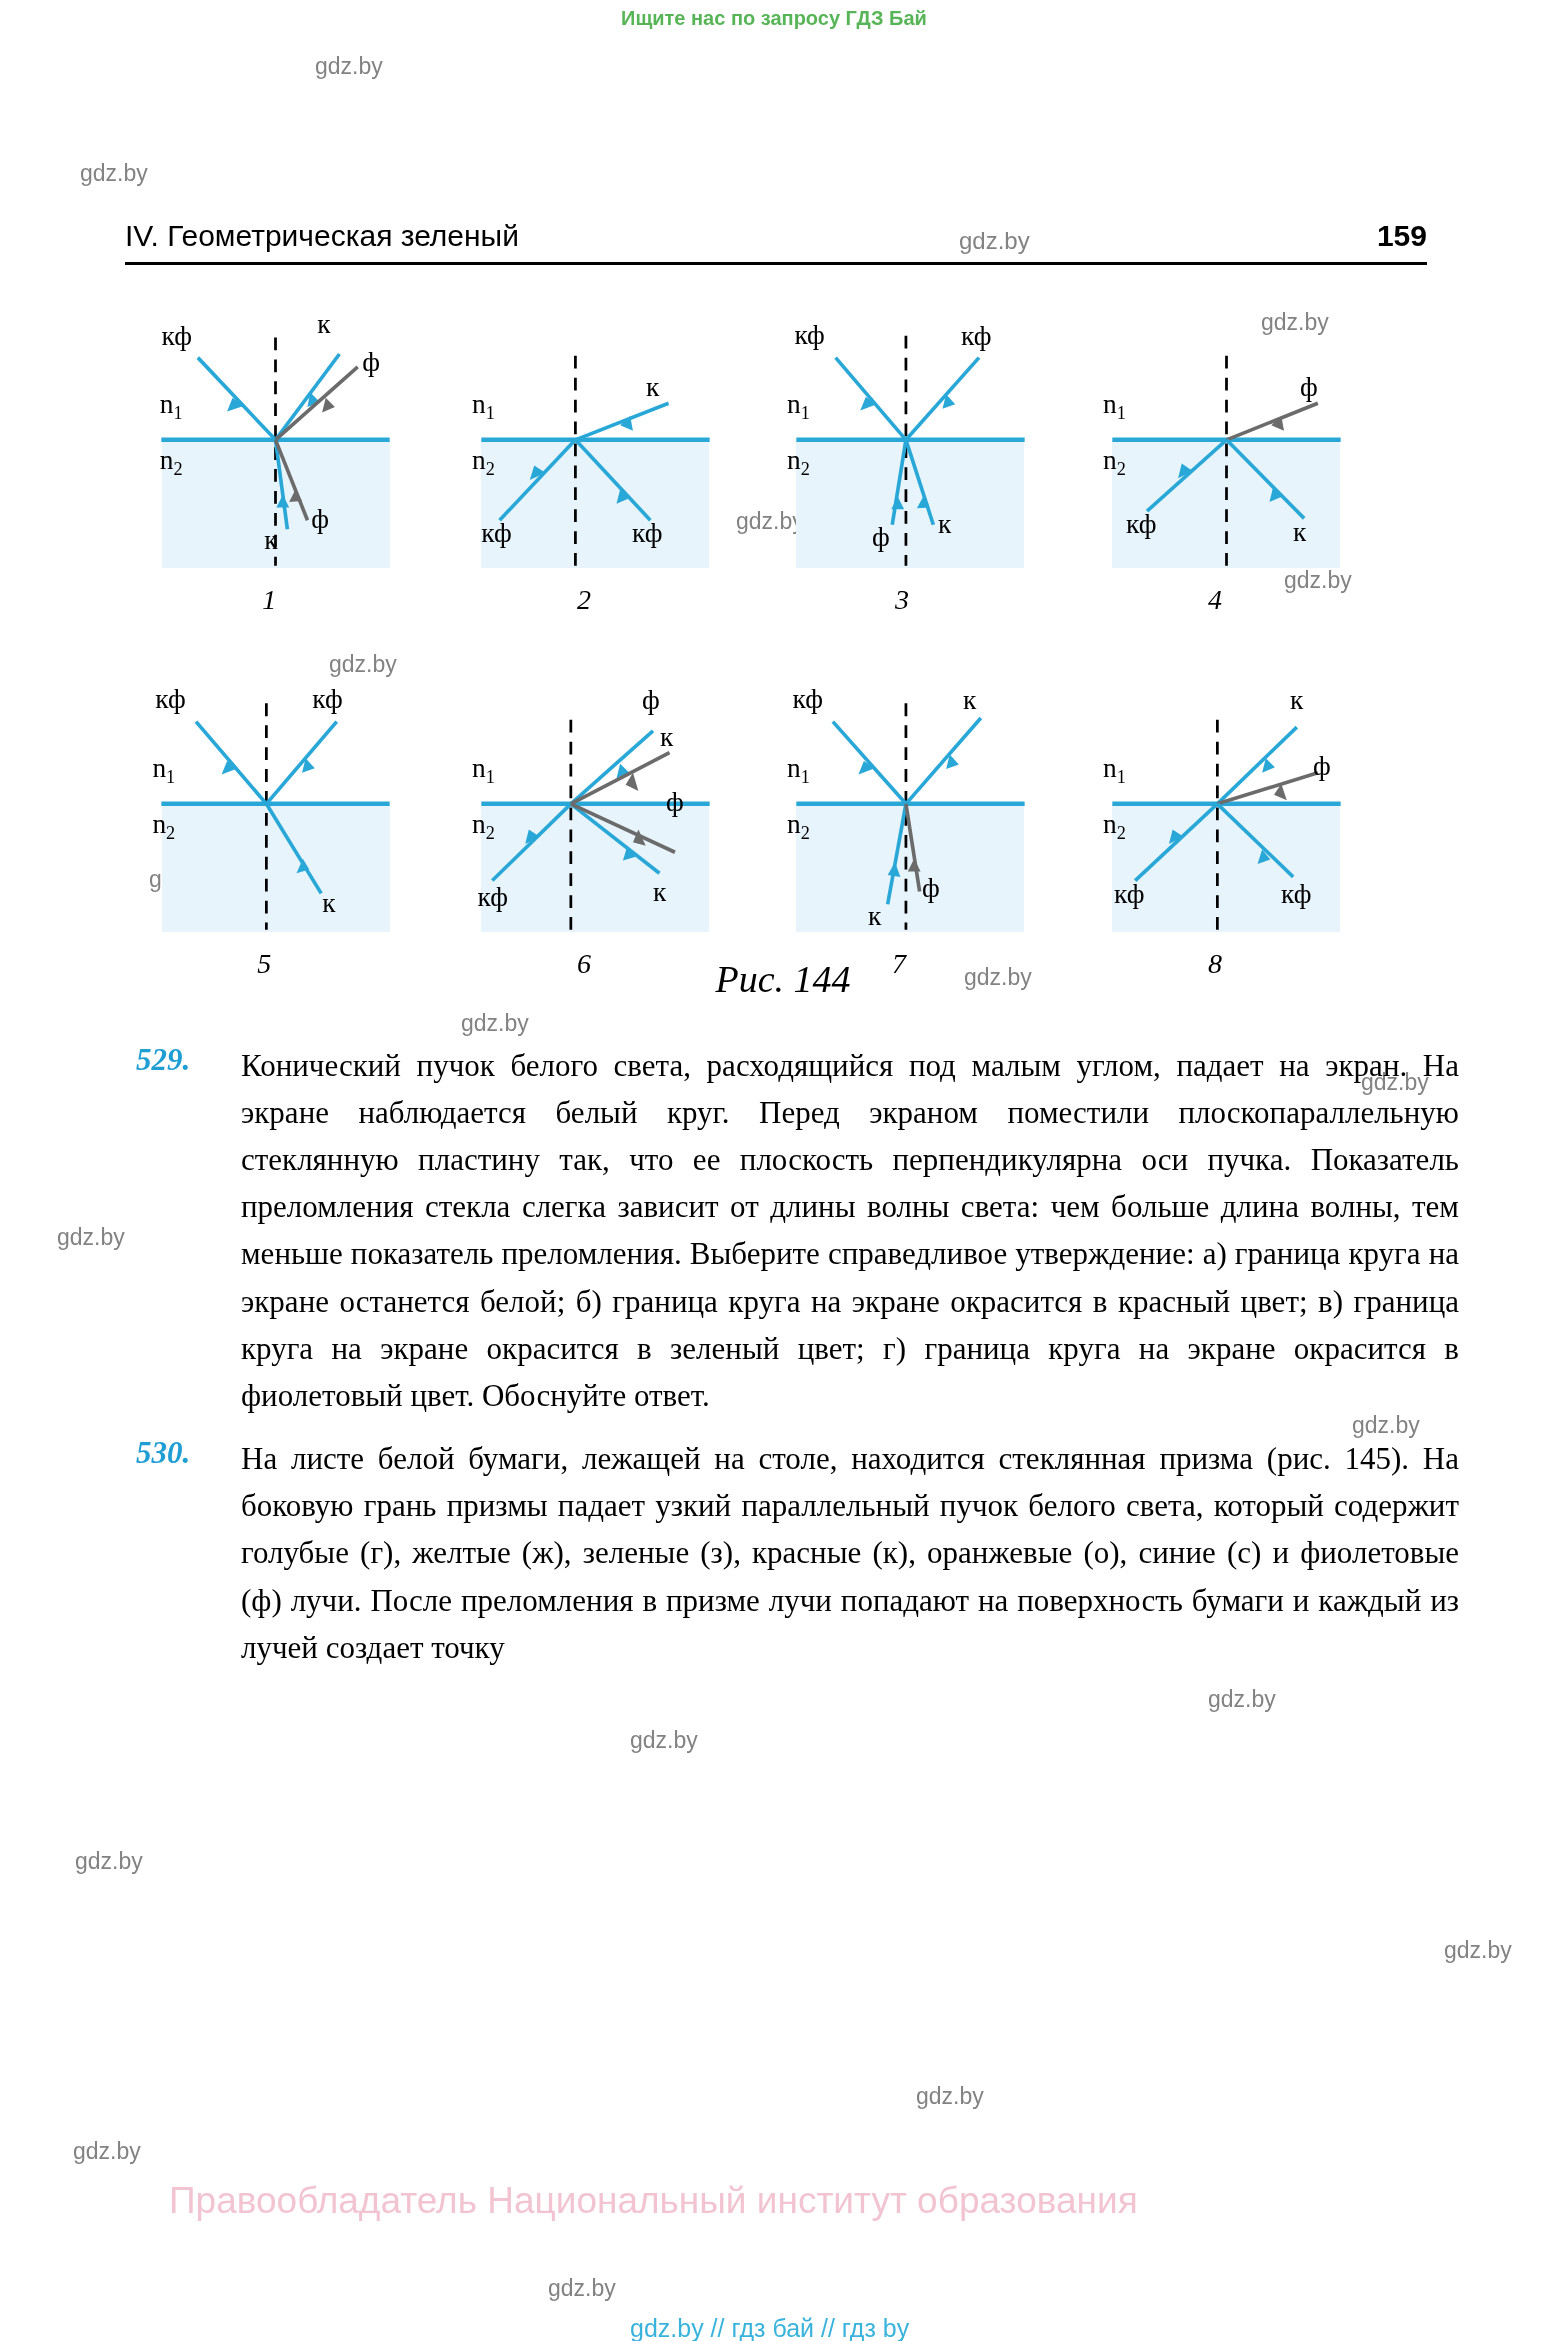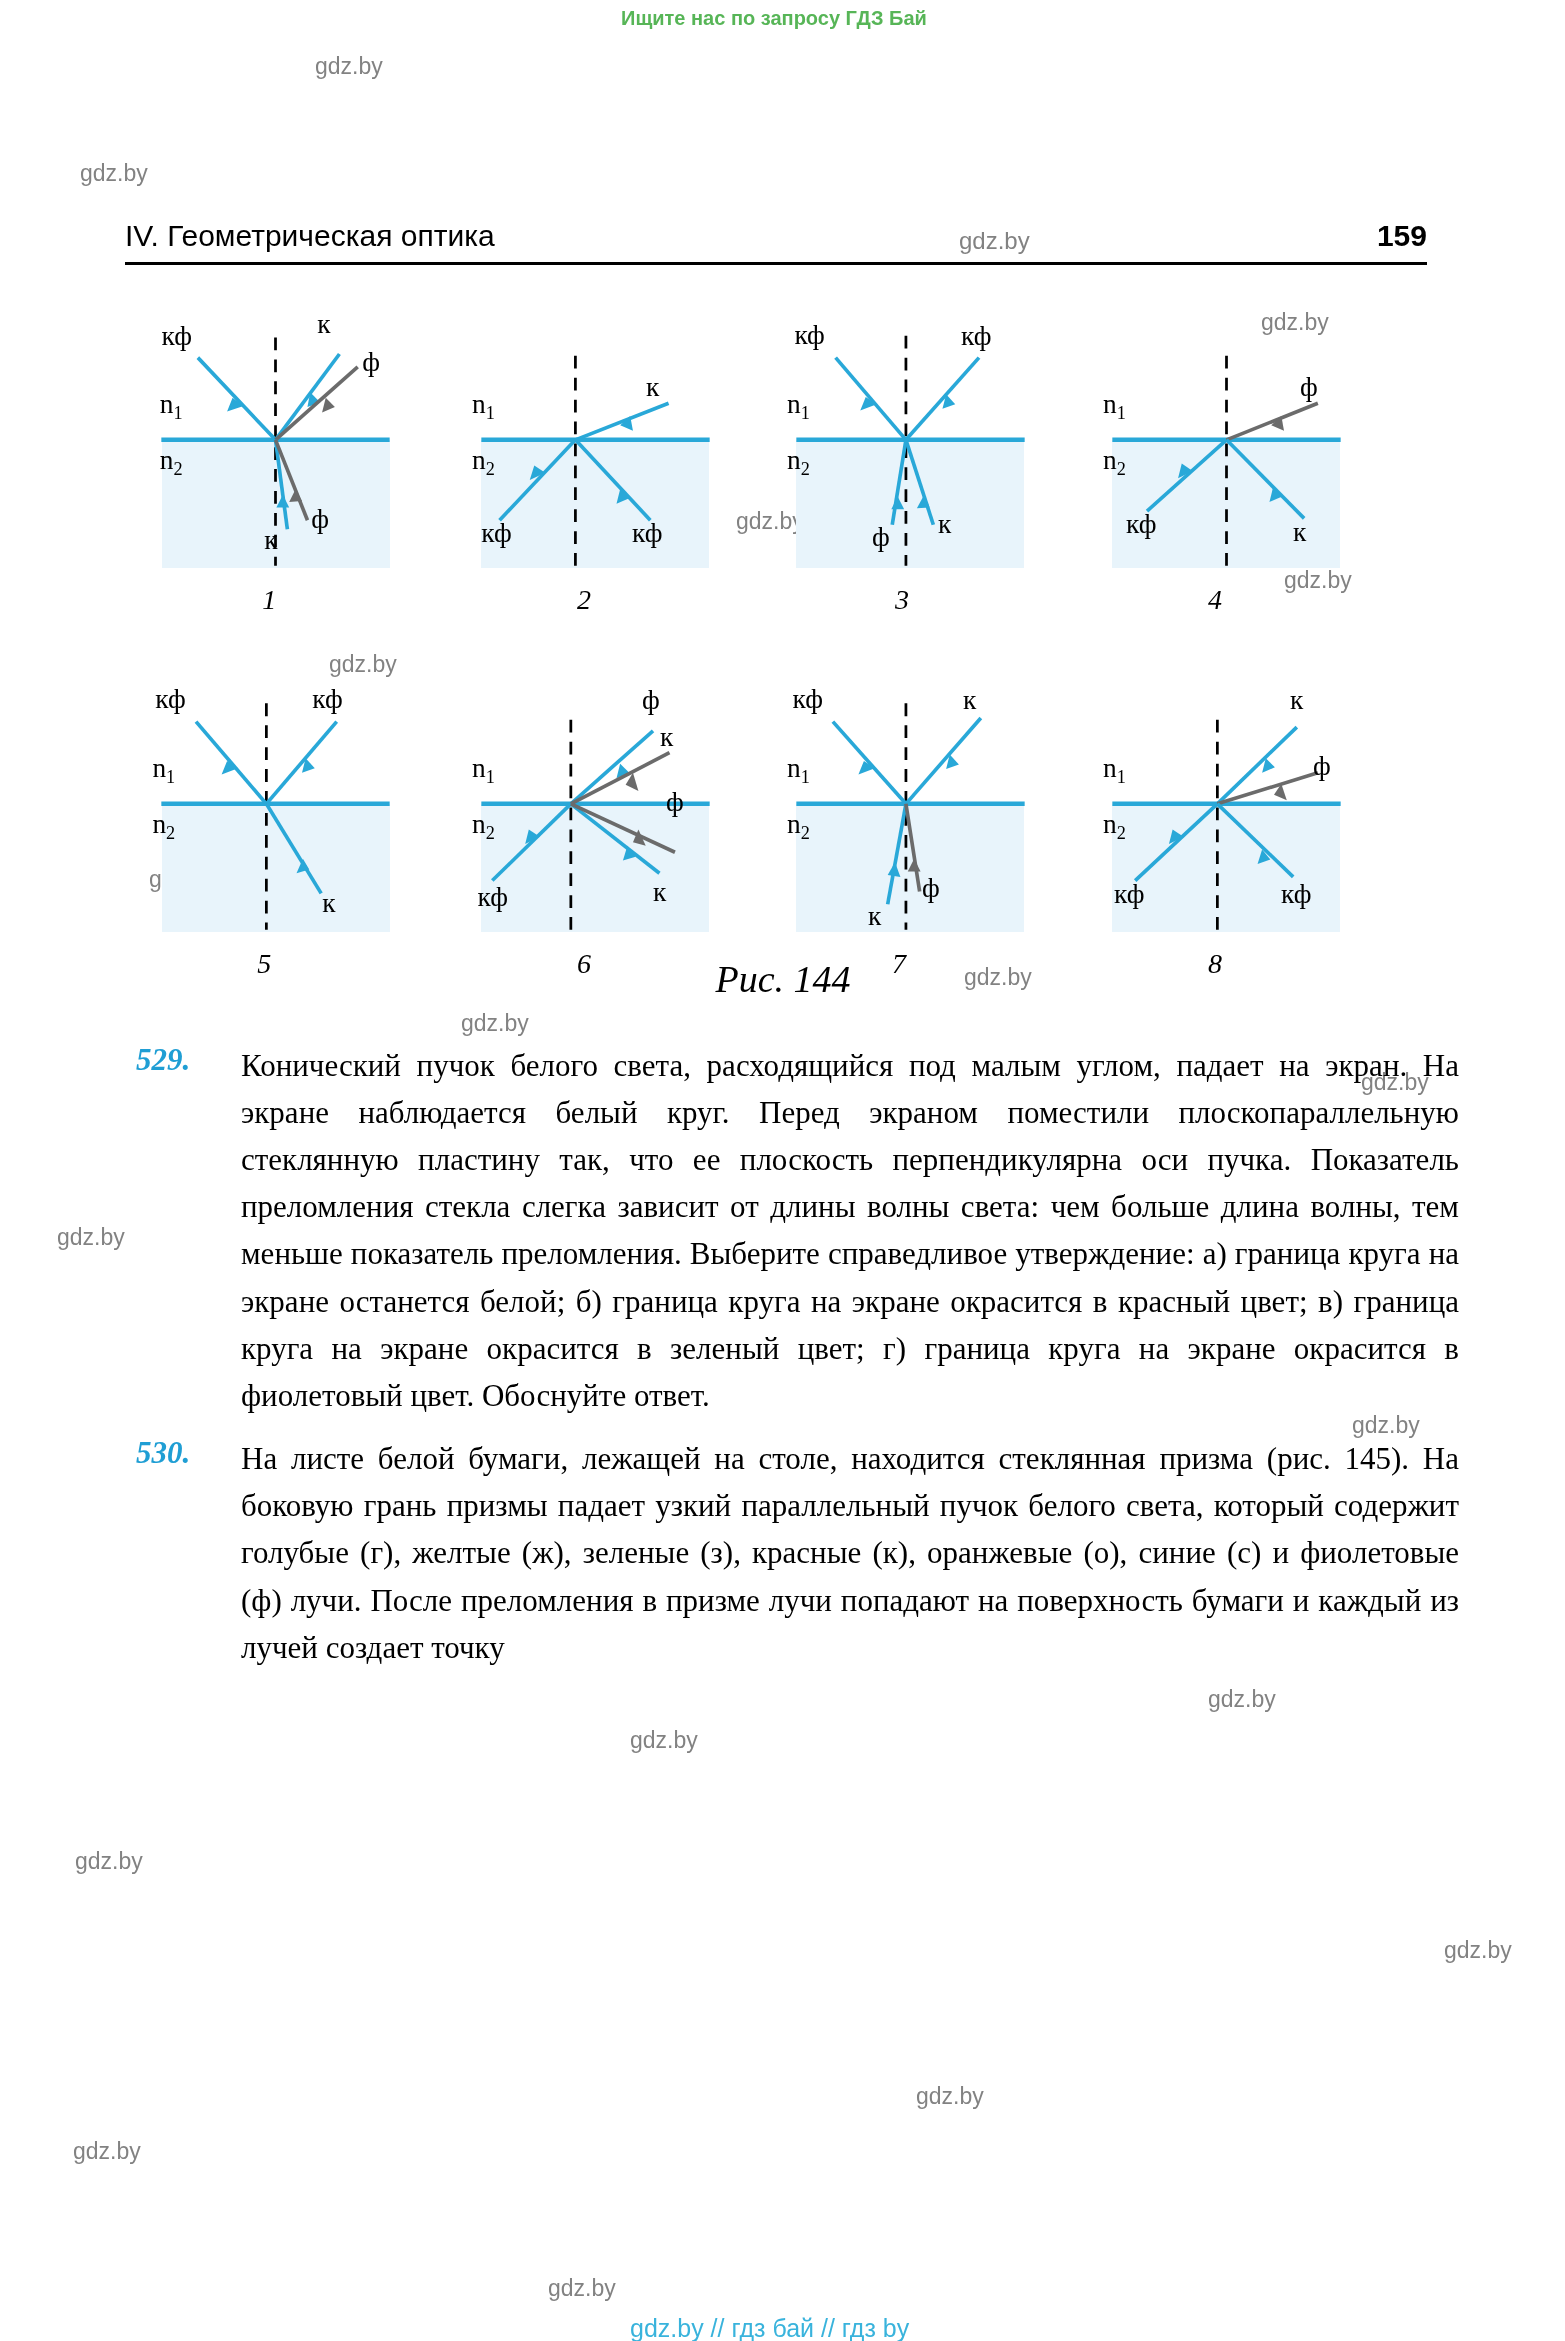--- a/index.html
+++ b/index.html
@@ -123,25 +123,26 @@
   <div class="wm" style="left:57px;top:1224px;">gdz.by</div>
   <div class="wm" style="left:1352px;top:1412px;">gdz.by</div>
   <div class="wm" style="left:1208px;top:1686px;">gdz.by</div>
   <div class="wm" style="left:630px;top:1727px;">gdz.by</div>
   <div class="wm" style="left:75px;top:1848px;">gdz.by</div>
   <div class="wm" style="left:1444px;top:1937px;">gdz.by</div>
   <div class="wm" style="left:916px;top:2083px;">gdz.by</div>
   <div class="wm" style="left:73px;top:2138px;">gdz.by</div>
   <div class="wm" style="left:548px;top:2275px;">gdz.by</div>
 
+  <div class="wm wm-pink" style="left:169px;top:2180px;">Правообладатель Национальный институт образования</div>
   <div class="wm wm-bottom" style="left:630px;top:2314px;">gdz.by  //  гдз бай  //  гдз by</div>
 
   <div class="hdr">
     <div class="hdr-row">
-      <span class="hdr-title">IV. Геометрическая оптика</span>
+      <span class="hdr-title">IV. Геометрическая зеленый</span>
       <span class="hdr-page">159</span>
     </div>
     <div class="hdr-rule"></div>
   </div>
 
   <div class="figure">
 
     <div class="fig-row">
 
       <div class="panel" style="left:18.3px;">

